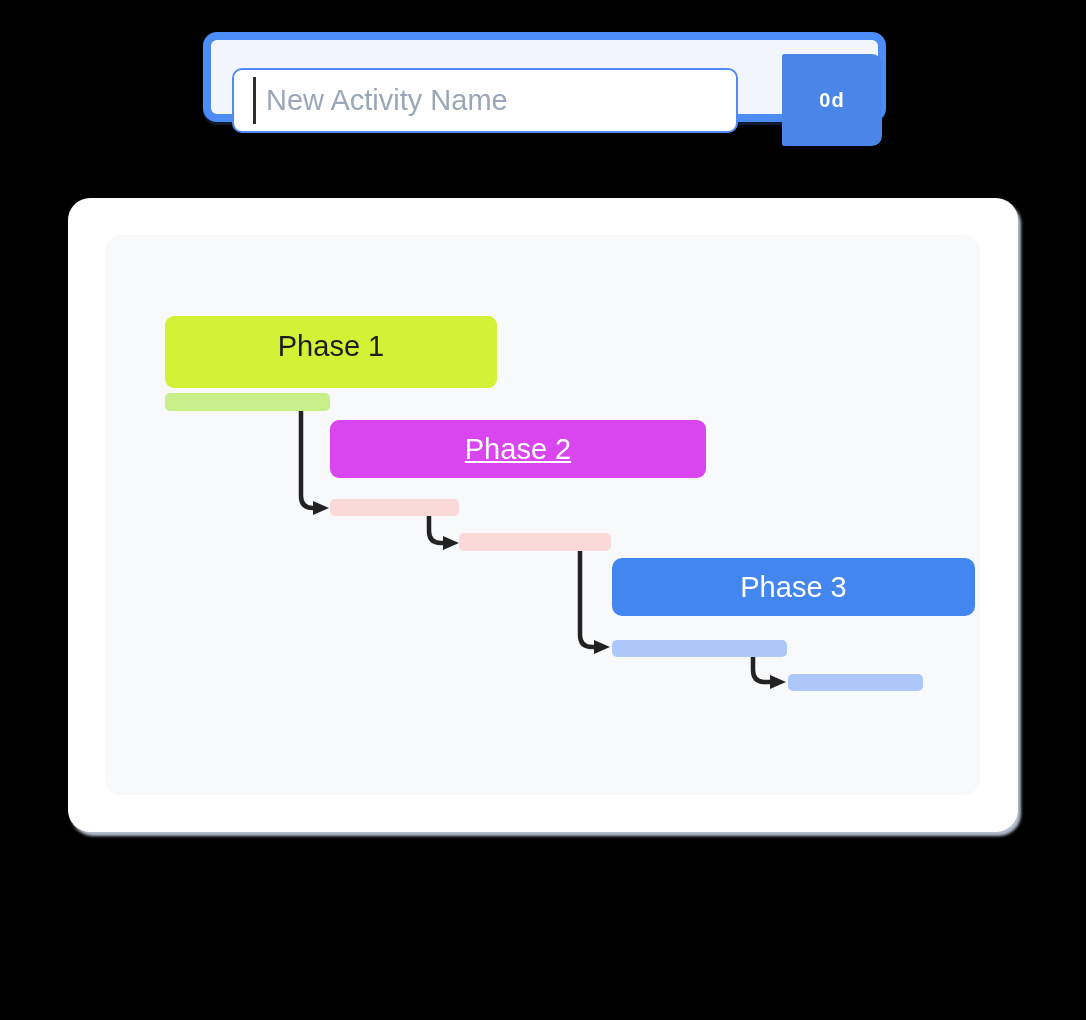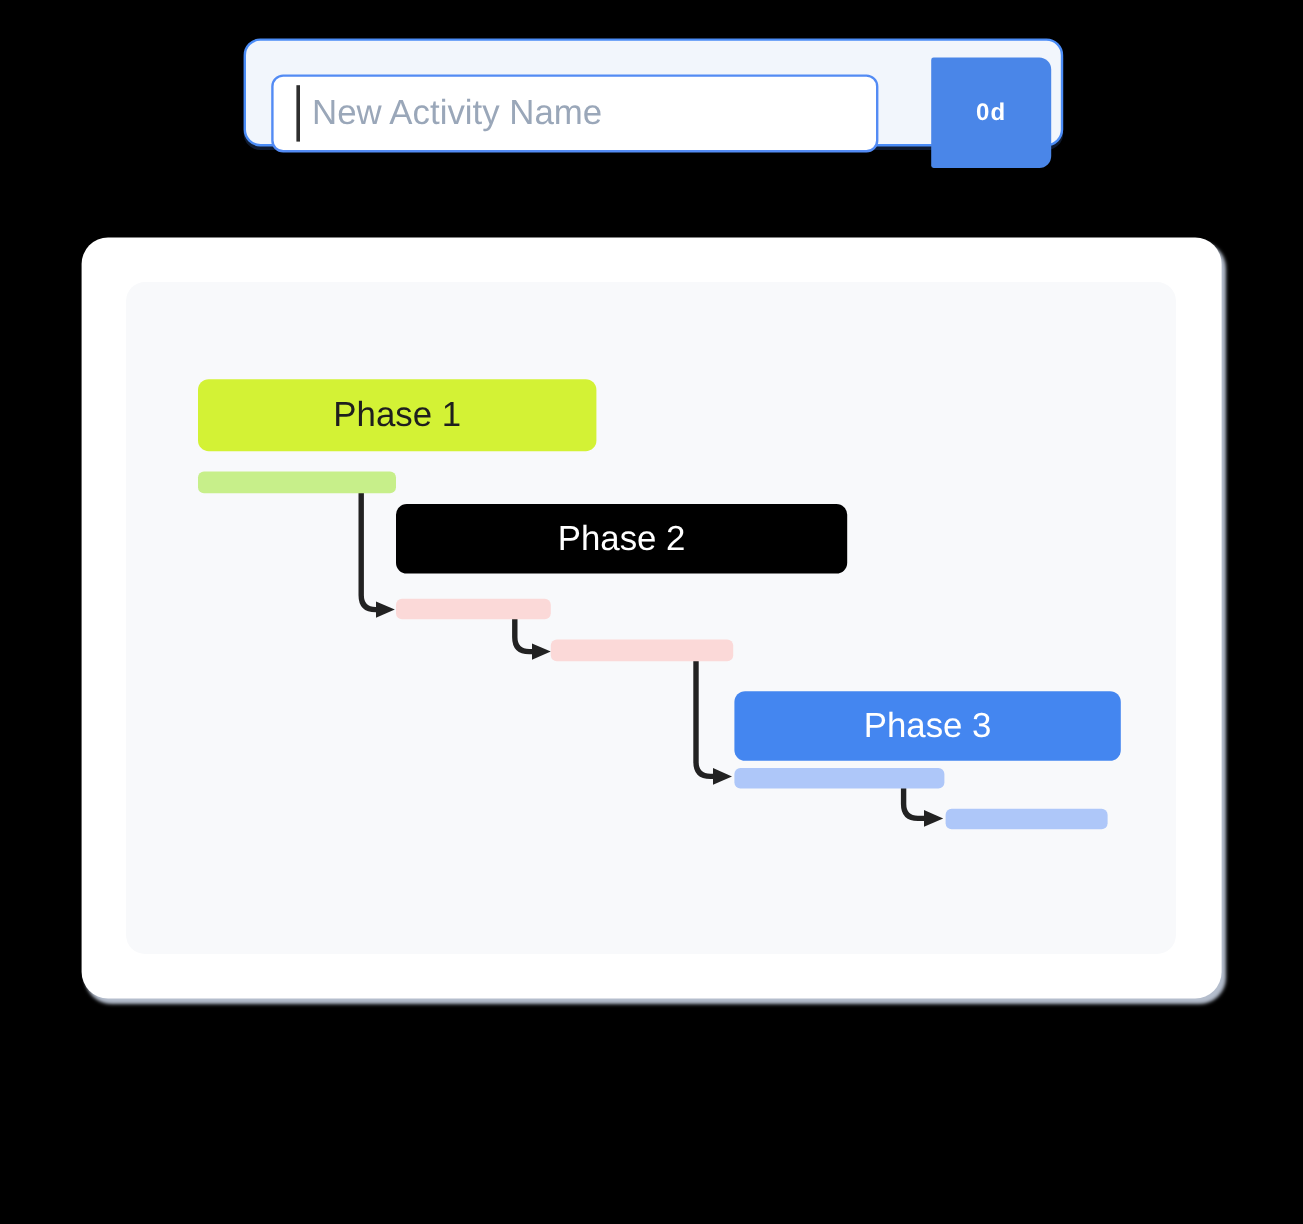--- a/index.html
+++ b/index.html
@@ -2,21 +2,21 @@
 <html><head>
 <meta charset="utf-8">
 <style>
   html,body{margin:0;padding:0;}
   body{font-family:"Liberation Sans","DejaVu Sans",sans-serif;}
   .stage{position:relative;width:1086px;height:1020px;overflow:hidden;}
 
   
   .toolbar{
     position:absolute;left:203px;top:32px;width:683px;height:90px;
-    box-sizing:border-box;border:2px solid #15803d;border-radius:14px;
+    box-sizing:border-box;border:8px solid #15803d;border-radius:14px;
     box-shadow:0 3px 0 rgba(62,106,190,.25);
   }
   .activity-input{
     position:absolute;left:21px;top:28px;width:506px;height:65px;
     box-sizing:border-box;border:2px solid #538BF4;border-radius:10px;
     background:#FFFFFF;padding:0 12px 0 32px;
     font-family:"Liberation Sans","DejaVu Sans",sans-serif;
     font-size:29px;color:#3c4758;outline:none;
   }
   .activity-input::placeholder{color:#9AA7B9;opacity:1;}
@@ -42,23 +42,23 @@
     border-radius:16px;
   }
   .arrows{position:absolute;left:0;top:0;width:875px;height:560px;}
   .arrow{fill:none;stroke-width:4.5;stroke-linecap:round;}
   .arrowhead{fill:#222222;}
 
   .phase-label{
     position:absolute;border-radius:9px;text-align:center;
     font-size:29px;cursor:pointer;
   }
-  .label-1{left:60px;top:81px;width:332px;height:60px;line-height:60px;}
+  .label-1{left:60px;top:81px;width:332px;height:72px;line-height:60px;}
   .label-2{left:225px;top:185px;width:376px;height:58px;line-height:58px;}
-  .label-3{left:507px;top:341px;width:322px;height:58px;line-height:58px;}
+  .label-3{left:507px;top:323px;width:363px;height:58px;line-height:58px;border-radius:10px;}
 
   .bar{position:absolute;border-radius:5px;cursor:pointer;}
   .bar-1a{left:60px;top:158px;width:165px;height:18px;}
   .bar-2a{left:225px;top:264px;width:129px;height:17px;}
   .bar-2b{left:354px;top:298px;width:152px;height:18px;}
   .bar-3a{left:507px;top:405px;width:175px;height:17px;}
   .bar-3b{left:683px;top:439px;width:135px;height:17px;}
 </style>
 </head>
 <body>
@@ -82,21 +82,21 @@
         </defs>
         <path class="arrow" d="M196 174 V261 Q196 273 208 273 H210" marker-end="url(#ah)" style="stroke: rgb(34, 34, 34);"></path>
         <path class="arrow" d="M324 279 V296 Q324 308 336 308 H340" marker-end="url(#ah)" style="stroke: rgb(34, 34, 34);"></path>
         <path class="arrow" d="M475 314 V400 Q475 412 487 412 H491" marker-end="url(#ah)" style="stroke: rgb(34, 34, 34);"></path>
         <path class="arrow" d="M648 420 V435 Q648 447 660 447 H667" marker-end="url(#ah)" style="stroke: rgb(34, 34, 34);"></path>
       </svg>
 
       <div class="phase-label label-1" style="background-color: rgb(211, 242, 53); color: rgb(30, 30, 30);">Phase 1</div>
       <div class="bar bar-1a" style="background-color: rgb(199, 239, 138);"></div>
 
-      <div class="phase-label label-2" style="background-color: #000000; color: rgb(255, 255, 255);">Phase 2</div>
+      <div class="phase-label label-2" style="background-color: #d946ef; color: rgb(255, 255, 255); text-decoration: underline;">Phase 2</div>
       <div class="bar bar-2a" style="background-color: rgb(251, 217, 216);"></div>
       <div class="bar bar-2b" style="background-color: rgb(251, 217, 216);"></div>
 
       <div class="phase-label label-3" style="background-color: rgb(68, 134, 240); color: rgb(255, 255, 255);">Phase 3</div>
       <div class="bar bar-3a" style="background-color: rgb(174, 199, 249);"></div>
       <div class="bar bar-3b" style="background-color: rgb(174, 199, 249);"></div>
 
     </div>
   </div>
 </div>

